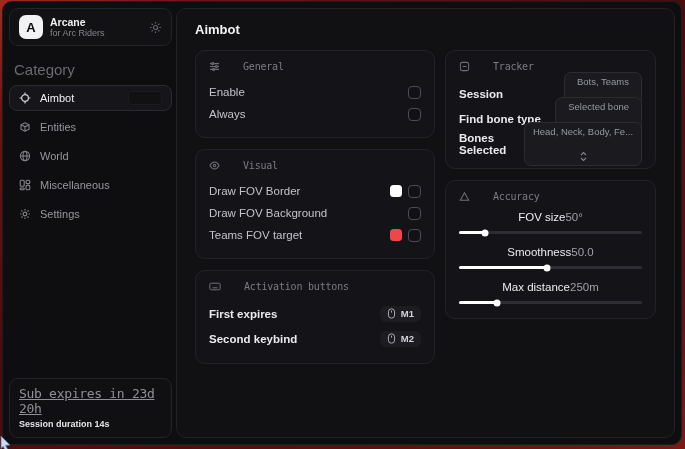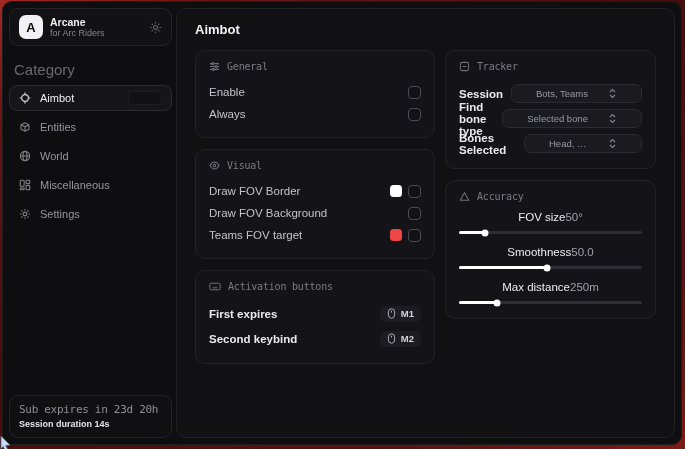--- a/index.html
+++ b/index.html
@@ -23,45 +23,45 @@
   .brand-gear{ margin-left:auto; color:#63636a; display:flex; }
   .cat-label{ margin:15px 5px 7px; font-size:15px; color:#69696f; }
   .nav-item{ display:flex; align-items:center; gap:9px; height:26px; padding:0 9px;
     border-radius:8px; font-size:11px; color:#96969d; margin-bottom:3px; border:1px solid transparent; cursor:default;}
   .nav-item.active{ background:#16161a; border-color:#2a2a30; color:#f0f0f3; }
   .nav-item .nicon{ display:flex; color:inherit; opacity:.85;}
   .ghost-badge{ margin-left:auto; width:34px; height:14px; border:1px solid #1c1c20;
     border-radius:4px; background:#111114; }
   .side-footer{ position:absolute; left:0; right:0; bottom:0; background:#101013;
     border:1px solid #232328; border-radius:9px; padding:7px 9px 8px; }
-  .sub-line{ font-family:"DejaVu Sans Mono", monospace; font-size:11px; color:#8f8f96; letter-spacing:-0.3px;}
+  .sub-line{ font-family:"DejaVu Sans Mono", monospace; font-size:13px; color:#8f8f96; letter-spacing:-0.3px;text-decoration:underline;}
   .sess-line{ font-size:9px; font-weight:bold; color:#e4e4e9; margin-top:3px; }
 
   
   .main{ position:absolute; left:173px; top:6px; right:6px; bottom:6px;
     background:#111114; border:1px solid #212126; border-radius:10px; padding:13px 18px; }
   .page-title{ font-size:13px; font-weight:bold; color:#f3f3f5; margin-bottom:13px; }
   .cols{ display:flex; gap:10px; align-items:flex-start; }
   .col-l{ width:240px; } .col-r{ flex:1; min-width:0;}
   .card{ background:#141418; border:1px solid #222228; border-radius:10px;
     padding:10px 13px 12px; margin-bottom:11px; }
-  .card-h{ display:flex; align-items:center; gap:7px; font-family:"DejaVu Sans Mono", monospace;
+  .card-h{ display:flex; align-items:center; gap:23px; font-family:"DejaVu Sans Mono", monospace;
     font-size:10px; color:#7b7b83; margin-bottom:9px; letter-spacing:-0.2px;}
   .card-h .hicon{ display:flex; color:#6f6f77;}
   .row{ display:flex; align-items:center; justify-content:space-between; height:22px; font-size:11.5px; color:#c2c2c8;}
   .row.tall{ height:25px; }
   .row .lab-b{ font-weight:bold; color:#e9e9ee; }
   .rt{ display:flex; align-items:center; gap:6px; }
   .checkbox{ width:13px; height:13px; border:1.5px solid #4c4c55; border-radius:4px; background:#121216; }
   .swatch{ width:12px; height:12px; border-radius:3.5px; }
   .key-badge{ display:flex; align-items:flex-end; gap:5px; padding:2.5px 7px; background:#1c1c21;
     border-radius:6px; font-size:9.5px; font-weight:bold; color:#d2d2d9; }
   .key-badge .kicon{ display:flex; color:#a9a9b1; }
-  .dropdown{ display:flex; align-items:center; gap:20px; padding:3px 24px; background:#1a1a1f;
-    border:1px solid #2b2b31; border-radius:7px; font-size:9.5px; color:#979aa2; max-width:150px; }
+  .dropdown{ display:flex; align-items:center; gap:14px; padding:3px 12px; background:#1a1a1f;
+    border:1px solid #2b2b31; border-radius:7px; font-size:9.5px; color:#979aa2; max-width:150px;flex-direction:column; }
   .dd-text{ white-space:nowrap; overflow:hidden; text-overflow:ellipsis; }
   .dropdown .dicon{ display:flex; color:#84848d; flex:none; }
   .acc-group{ margin-bottom:12px; }
   .acc-top{ display:flex; justify-content:center; align-items:center; font-size:11.5px; }
   .acc-val{ color:#9fa0a8; }
   .slider{ position:relative; height:3px; background:#2d2d34; border-radius:2px; margin-top:8px; }
   .slider-fill{ position:absolute; left:0; top:0; height:100%; background:#ffffff; border-radius:2px; }
   .slider-thumb{ position:absolute; top:50%; transform:translate(-50%,-50%); width:7px; height:7px;
     background:#ffffff; border-radius:50%; }
   .cursor{ position:absolute; left:0px; bottom:-3px; z-index:5; }

